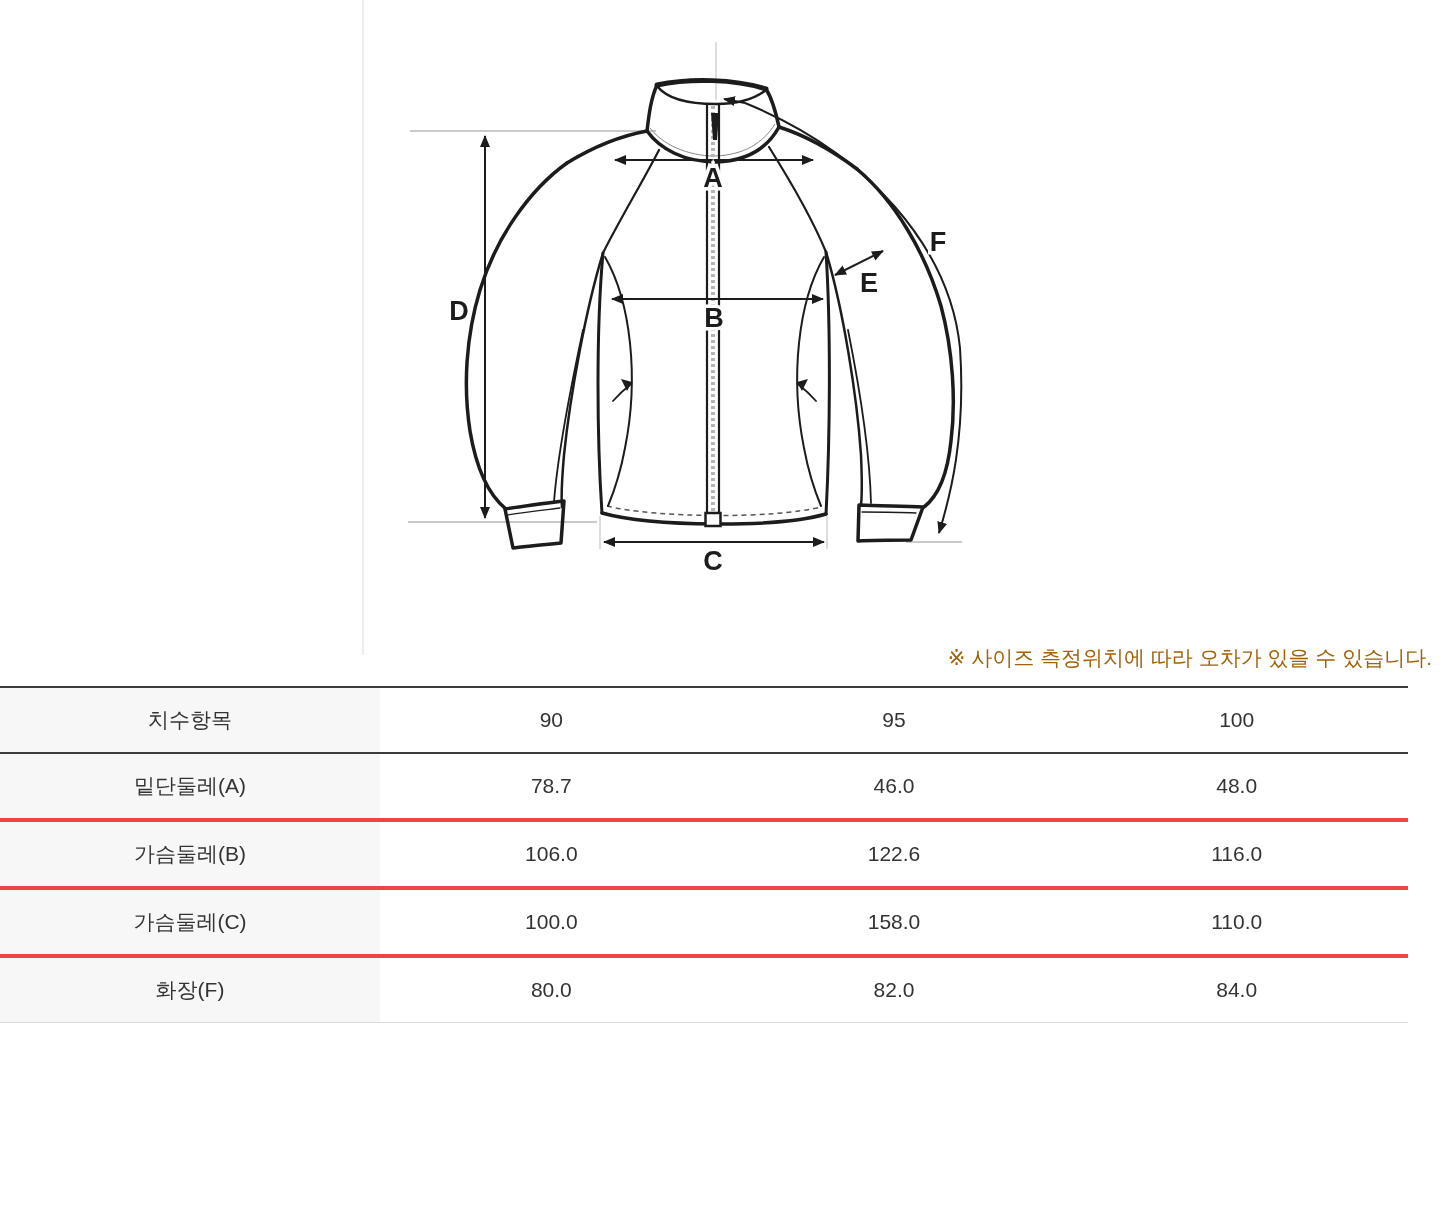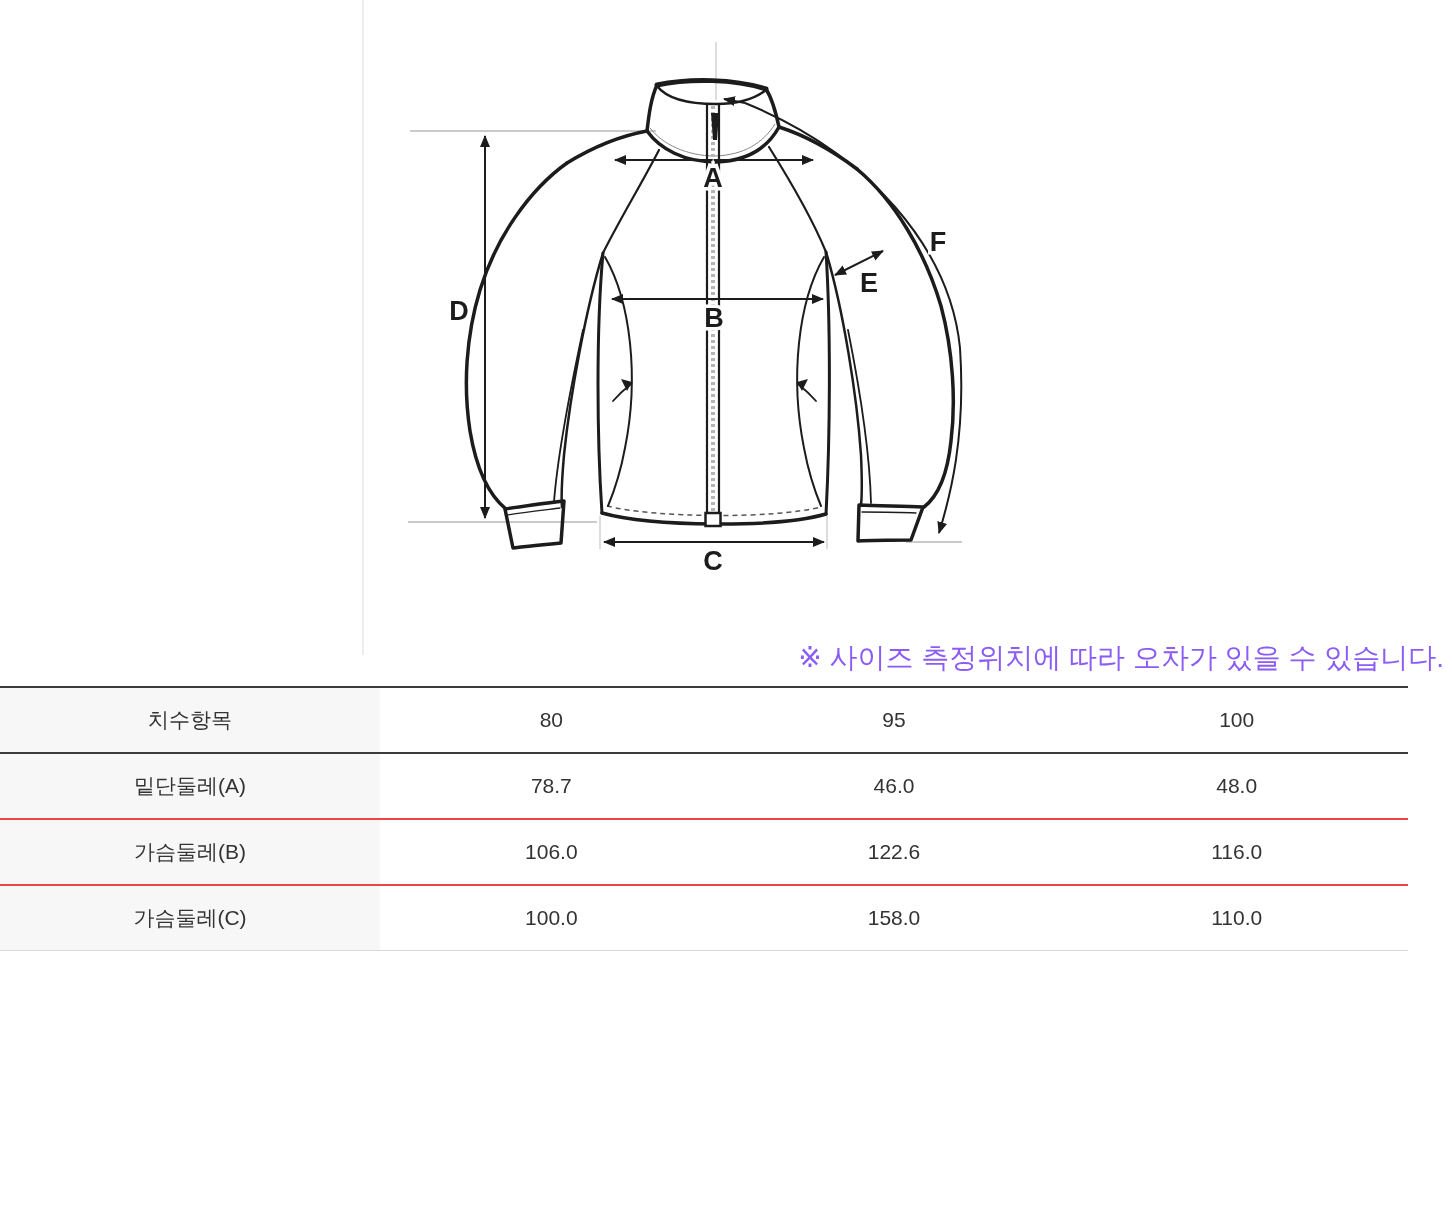--- a/index.html
+++ b/index.html
@@ -4,36 +4,36 @@
 <style>
   html,body { margin:0; padding:0; background:#ffffff; }
   body {
     width:1452px; height:1228px;
     font-family:"Liberation Sans","DejaVu Sans",sans-serif;
     color:#222;
   }
   .top-section { position:relative; width:1452px; height:686px; }
   .diagram-svg { position:absolute; left:0; top:0; }
   .note {
-    position:absolute; top:645px; right:8px;
-    font-size:28px; line-height:26px; color:#8b5cf6;
+    position:absolute; top:645px; right:20px;
+    font-size:21px; line-height:26px; color:#a16207;
     letter-spacing:0px; white-space:nowrap;
   }
   table.size-table {
     width:1408px; border-collapse:collapse; table-layout:fixed;
     border-top:2px solid #3c3c3c;
     border-bottom:1px solid #d9d9d9;
   }
   table.size-table col.c-label { width:380px; }
   table.size-table th, table.size-table td {
     height:64px; padding:0; text-align:center; vertical-align:middle;
     font-size:21px; font-weight:normal; color:#333;
   }
   table.size-table thead th { border-bottom:2px solid #3c3c3c; }
-  table.size-table tbody tr + tr td { border-top:2px solid #ef4444; }
+  table.size-table tbody tr + tr td { border-top:4px solid #ef4444; }
   .label-cell {
     background:#f7f7f7; font-weight:bold; font-size:22px; color:#1b1b1b;
   }
   
   .ln  { stroke:#1c1c1c; fill:none; stroke-linecap:round; stroke-linejoin:round; }
   .w5  { stroke-width:5; }  .w35 { stroke-width:3.5; } .w3 { stroke-width:3; }
   .w25 { stroke-width:2.5; }.w22 { stroke-width:2.2; } .w2 { stroke-width:2; }
   .w18 { stroke-width:1.8; }.w13 { stroke-width:1.3; }
   .guide { stroke:#b8b8b8; stroke-width:1.5; fill:none; }
   .guide-light { stroke:#d2d2d2; stroke-width:1.5; fill:none; }
@@ -139,21 +139,21 @@
 <table class="size-table">
   <colgroup>
     <col class="c-label">
       <col>
       <col>
       <col>
   </colgroup>
   <thead>
     <tr>
       <th class="label-cell">치수항목</th>
-      <th>80</th>
+      <th>90</th>
       <th>95</th>
       <th>100</th>
     </tr>
   </thead>
   <tbody>
     <tr>
       <td class="label-cell">밑단둘레(A)</td>
       <td>78.7</td>
       <td>46.0</td>
       <td>48.0</td>
@@ -163,14 +163,20 @@
       <td>106.0</td>
       <td>122.6</td>
       <td>116.0</td>
     </tr>
     <tr>
       <td class="label-cell">가슴둘레(C)</td>
       <td>100.0</td>
       <td>158.0</td>
       <td>110.0</td>
     </tr>
+    <tr>
+      <td class="label-cell">화장(F)</td>
+      <td>80.0</td>
+      <td>82.0</td>
+      <td>84.0</td>
+    </tr>
   </tbody>
 </table>
 
 </body></html>

